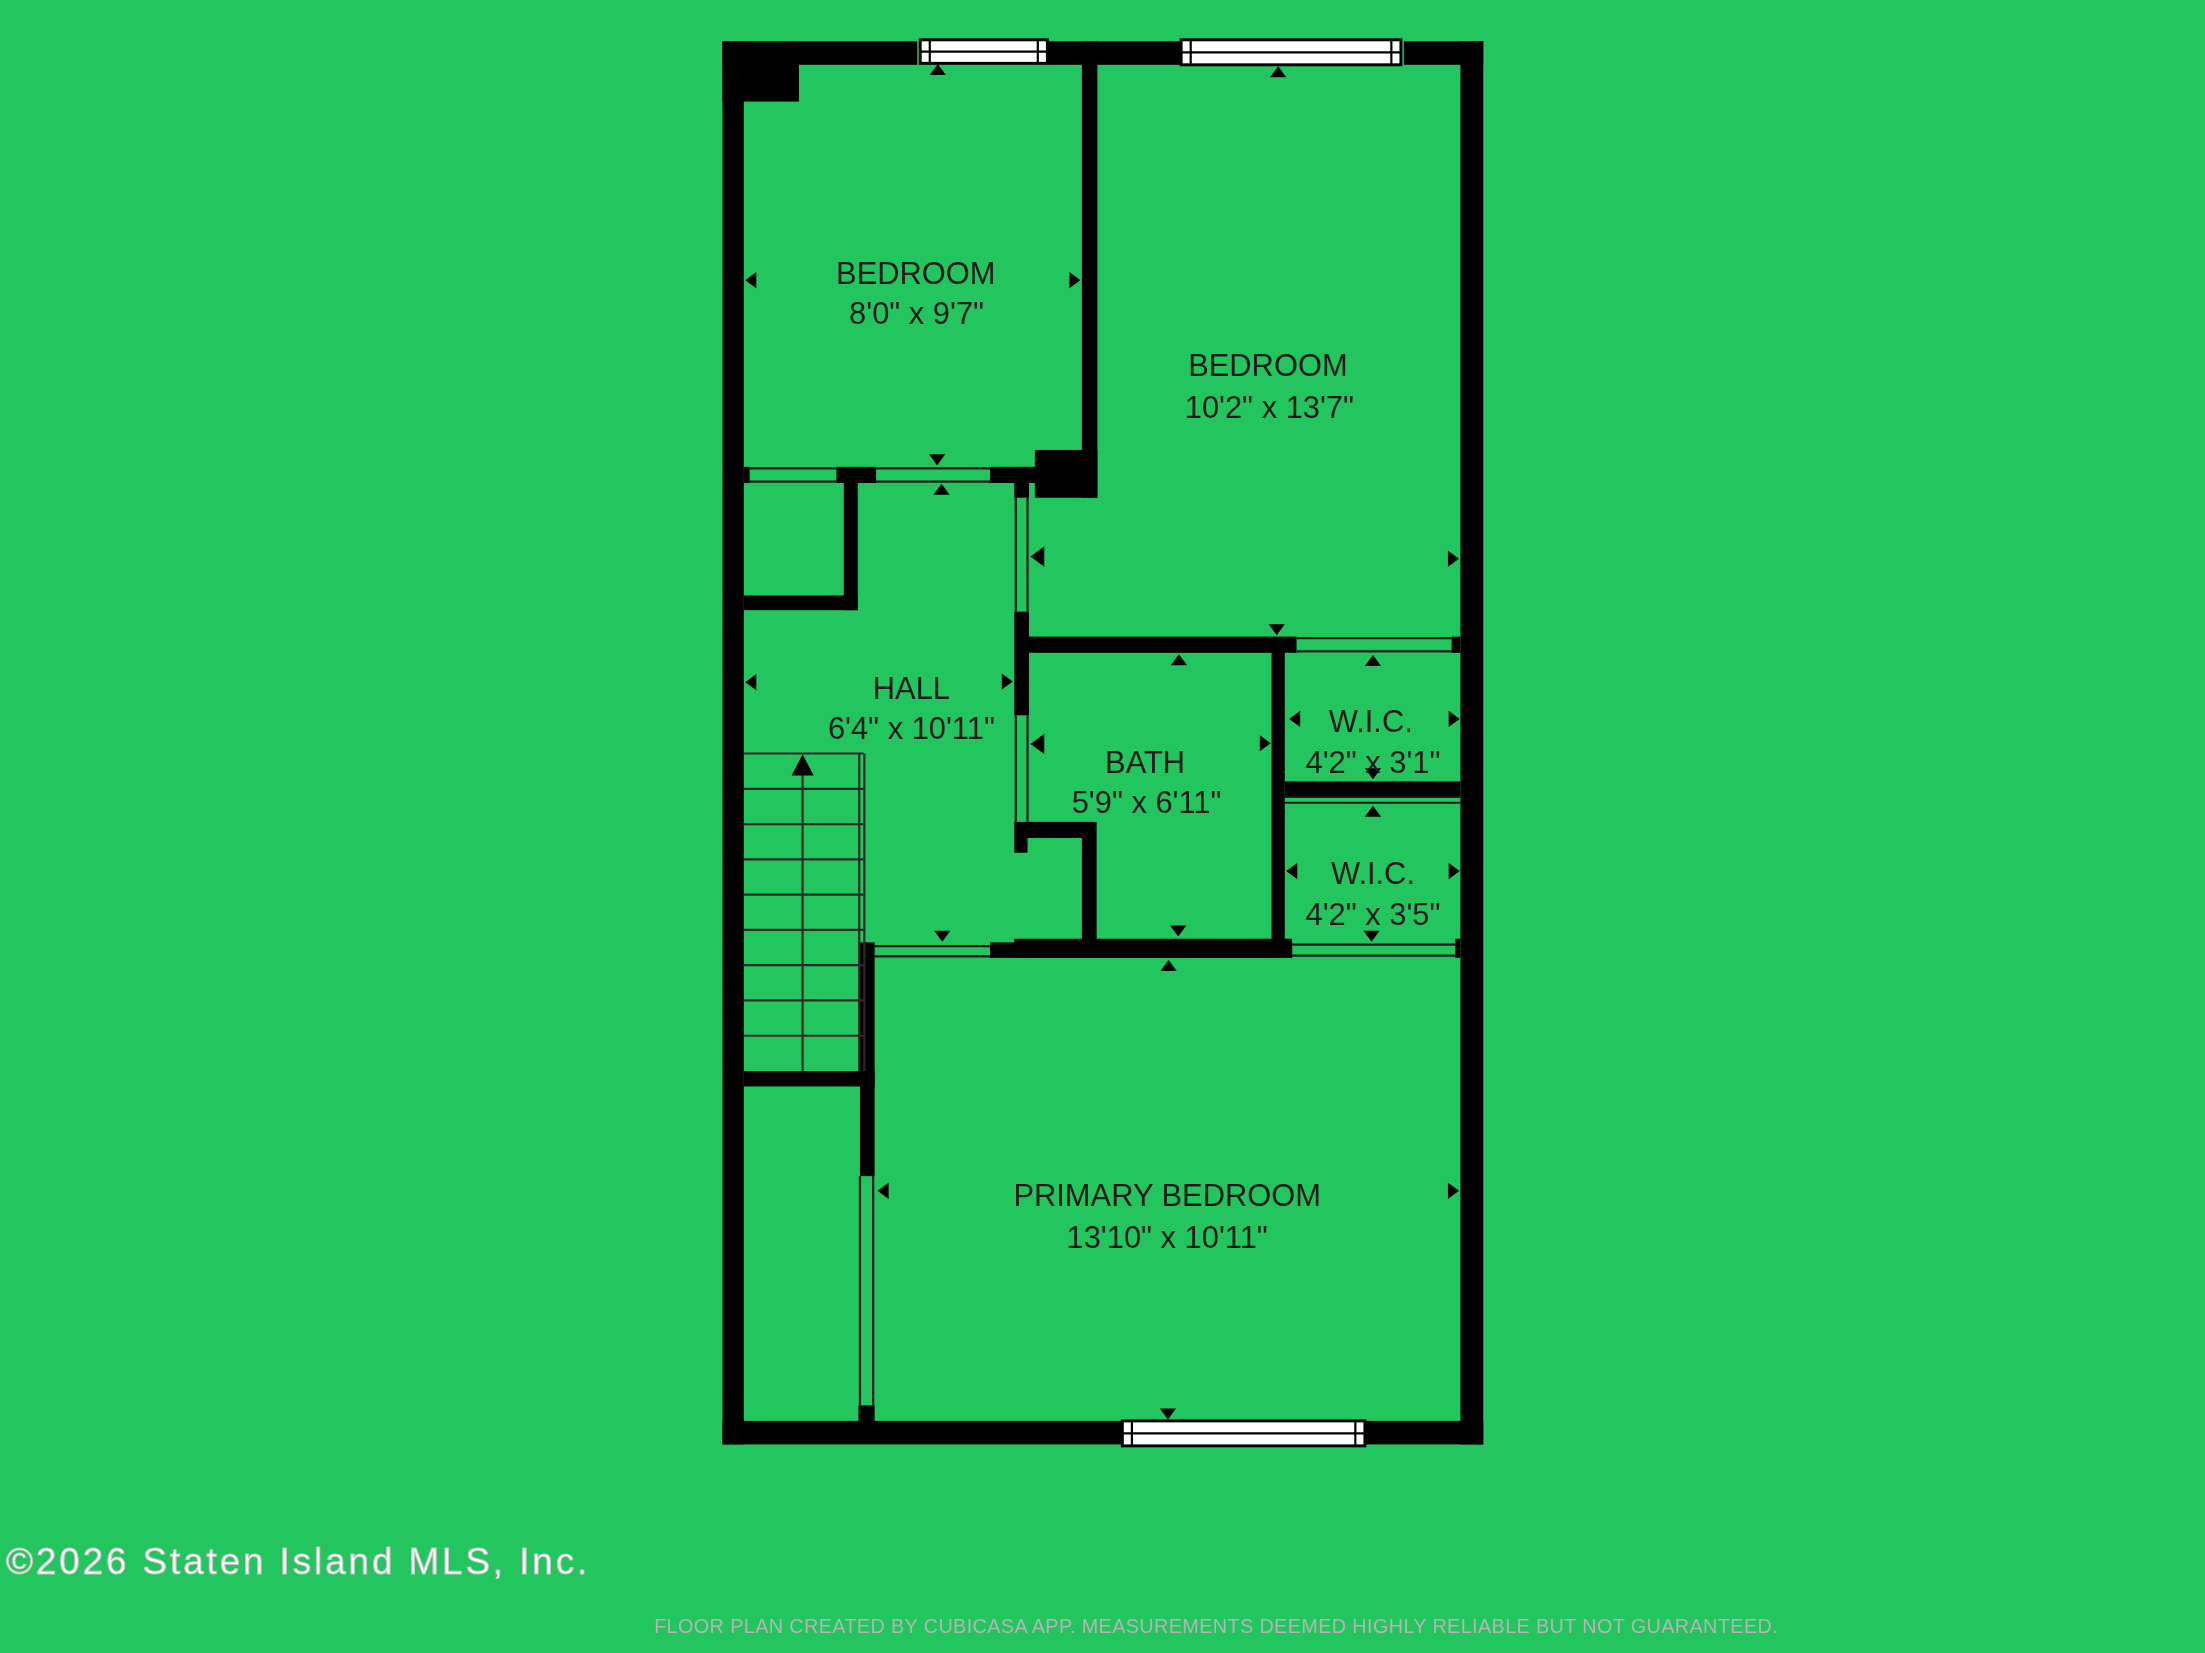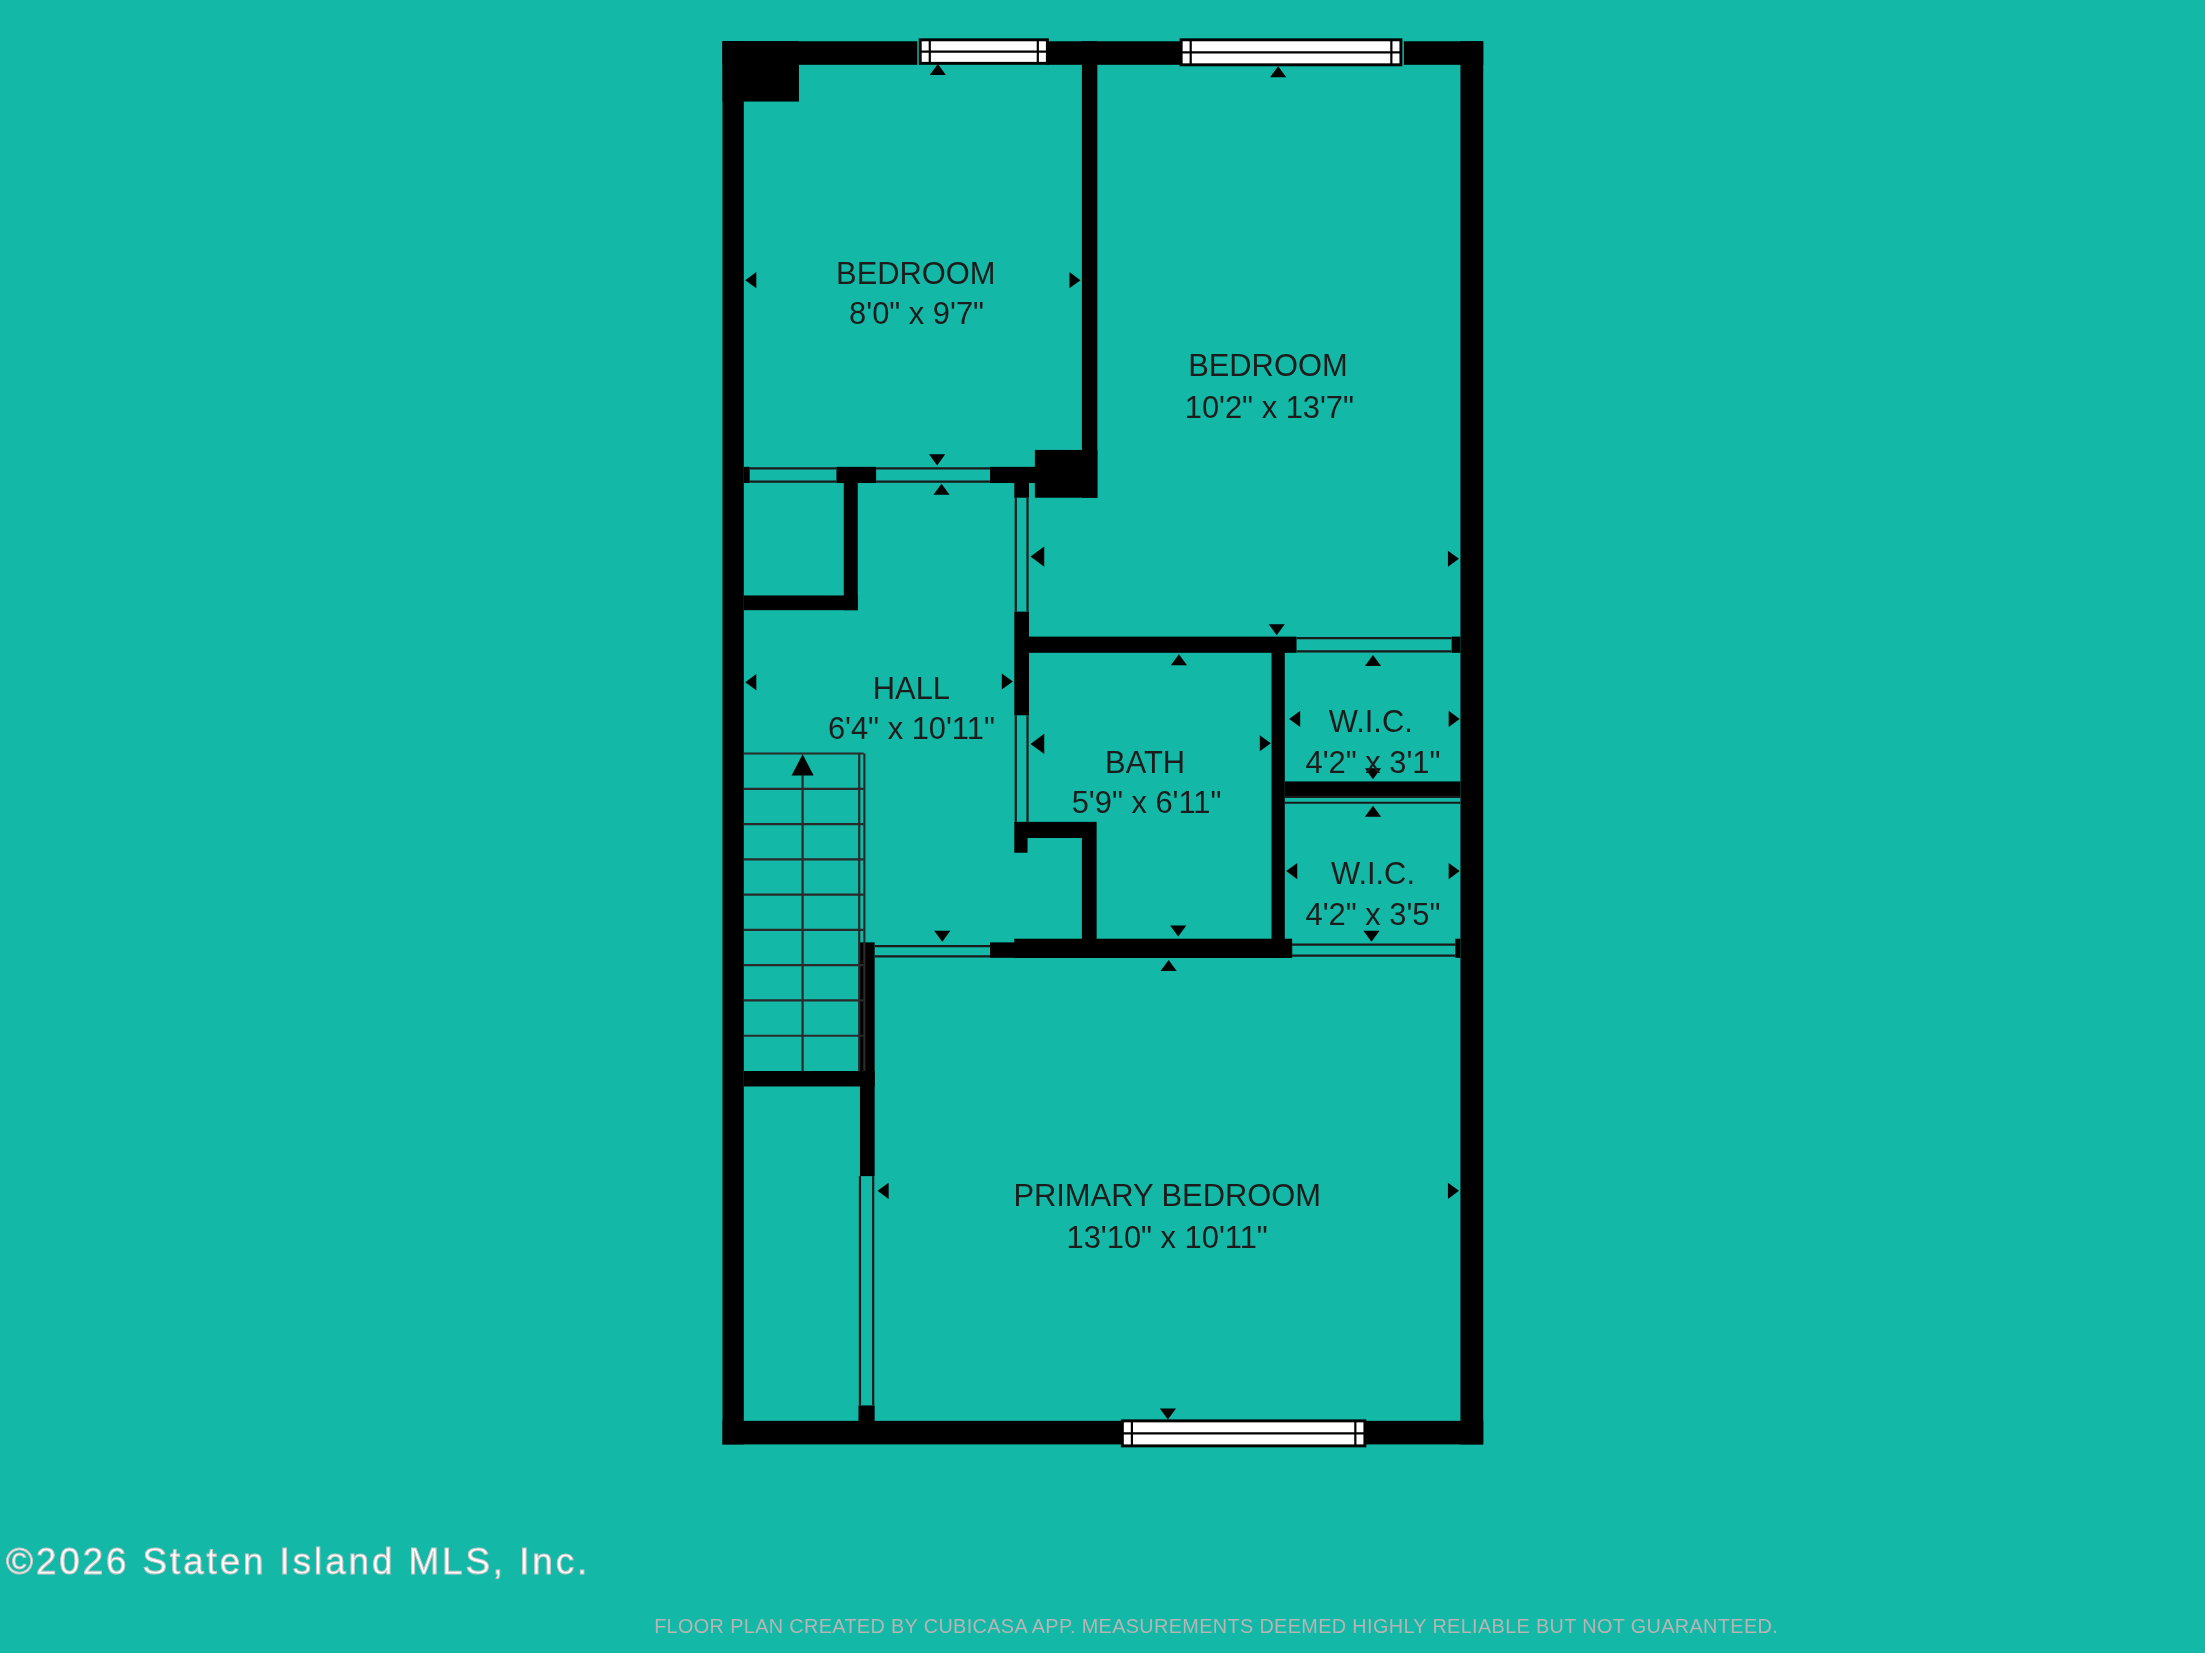--- a/index.html
+++ b/index.html
@@ -1,16 +1,16 @@
 <!DOCTYPE html>
 <html style="font-size:11.8px"><head>
 <meta charset="utf-8">
 <style>
   html,body{margin:0;padding:0;background:#ffffff;}
-  .canvas{position:relative;width:2205px;height:1654px;background:#14b8a6;overflow:hidden;
+  .canvas{position:relative;width:2205px;height:1654px;background:#22c55e;overflow:hidden;
           font-family:"Liberation Sans", sans-serif;}
   svg{position:absolute;left:0;top:0;}
   .room-name{font-size:42px;fill:#1c1c1c;text-anchor:middle;}
   .room-dims{font-size:42px;fill:#1c1c1c;text-anchor:middle;}
   .copyright{font-size:50px;letter-spacing:4px;fill:#ffffff;stroke:#c6c6c6;stroke-width:1.4px;}
   .disclaimer{font-size:27px;fill:#b5b5b5;letter-spacing:0.5px;}
   .wall{fill:#000000;}
   .opening-line{stroke:#1a1a1a;stroke-width:3;}
   .win{fill:#ffffff;stroke:#000000;stroke-width:4;}
   .win-line{stroke:#000000;stroke-width:3;}

